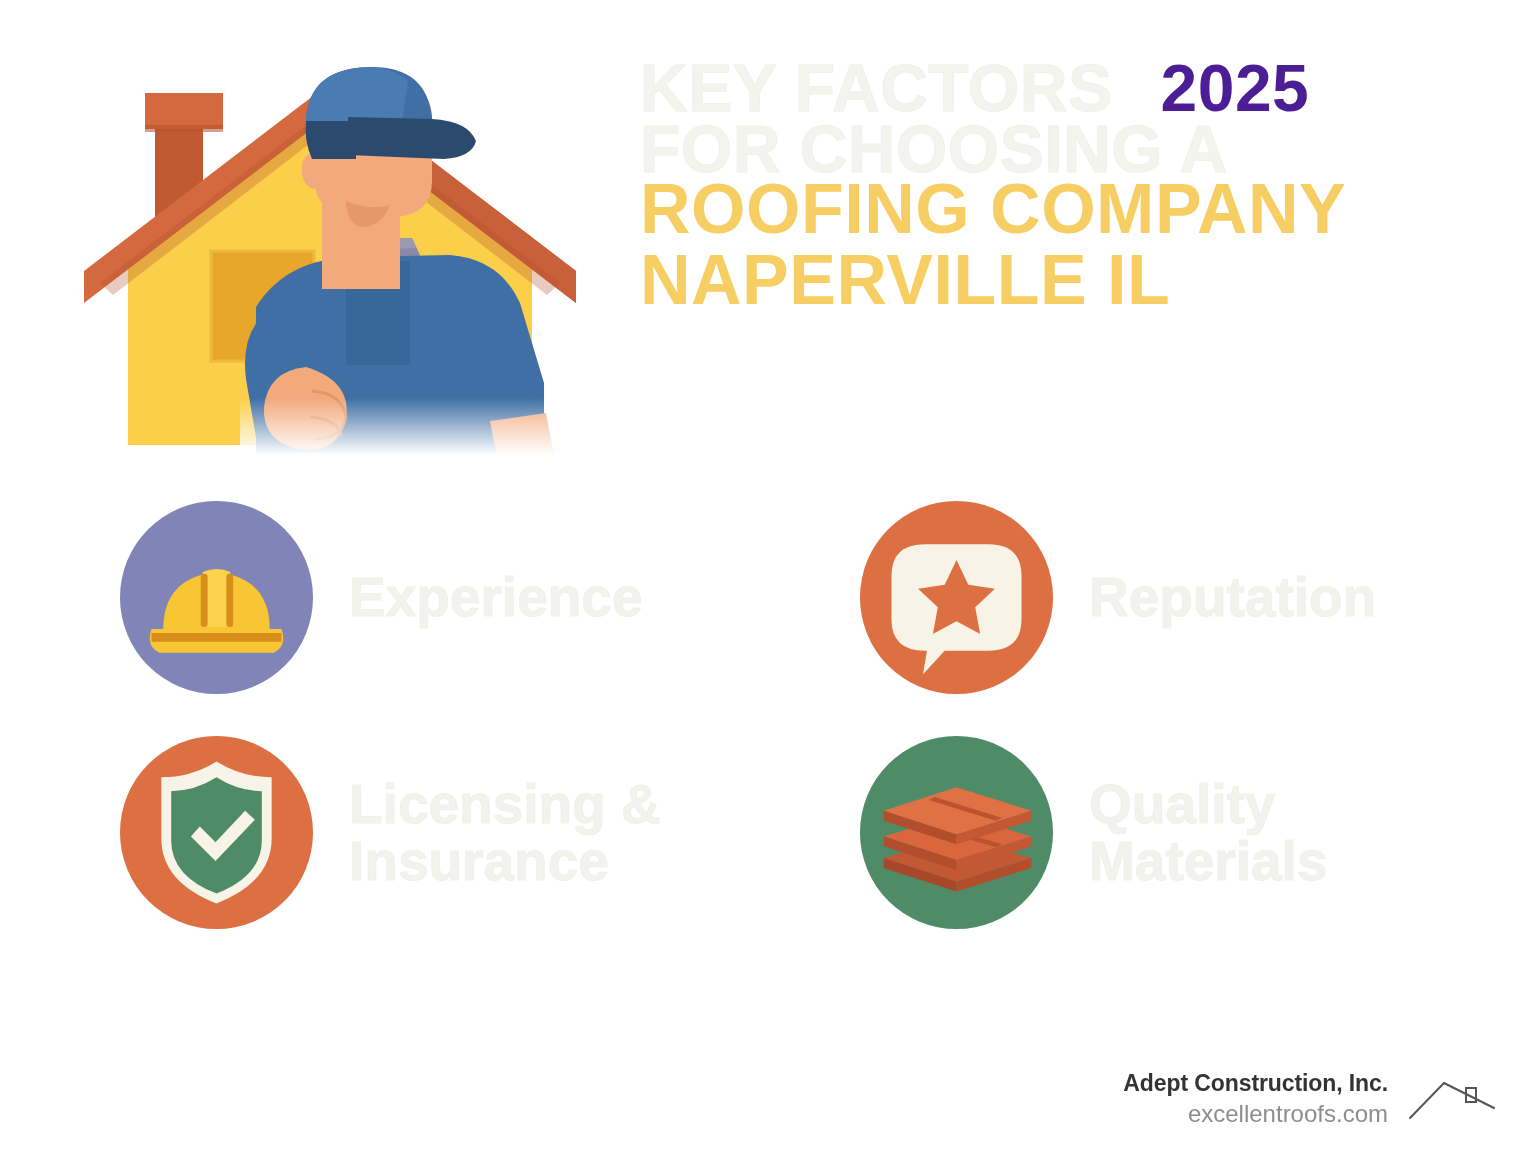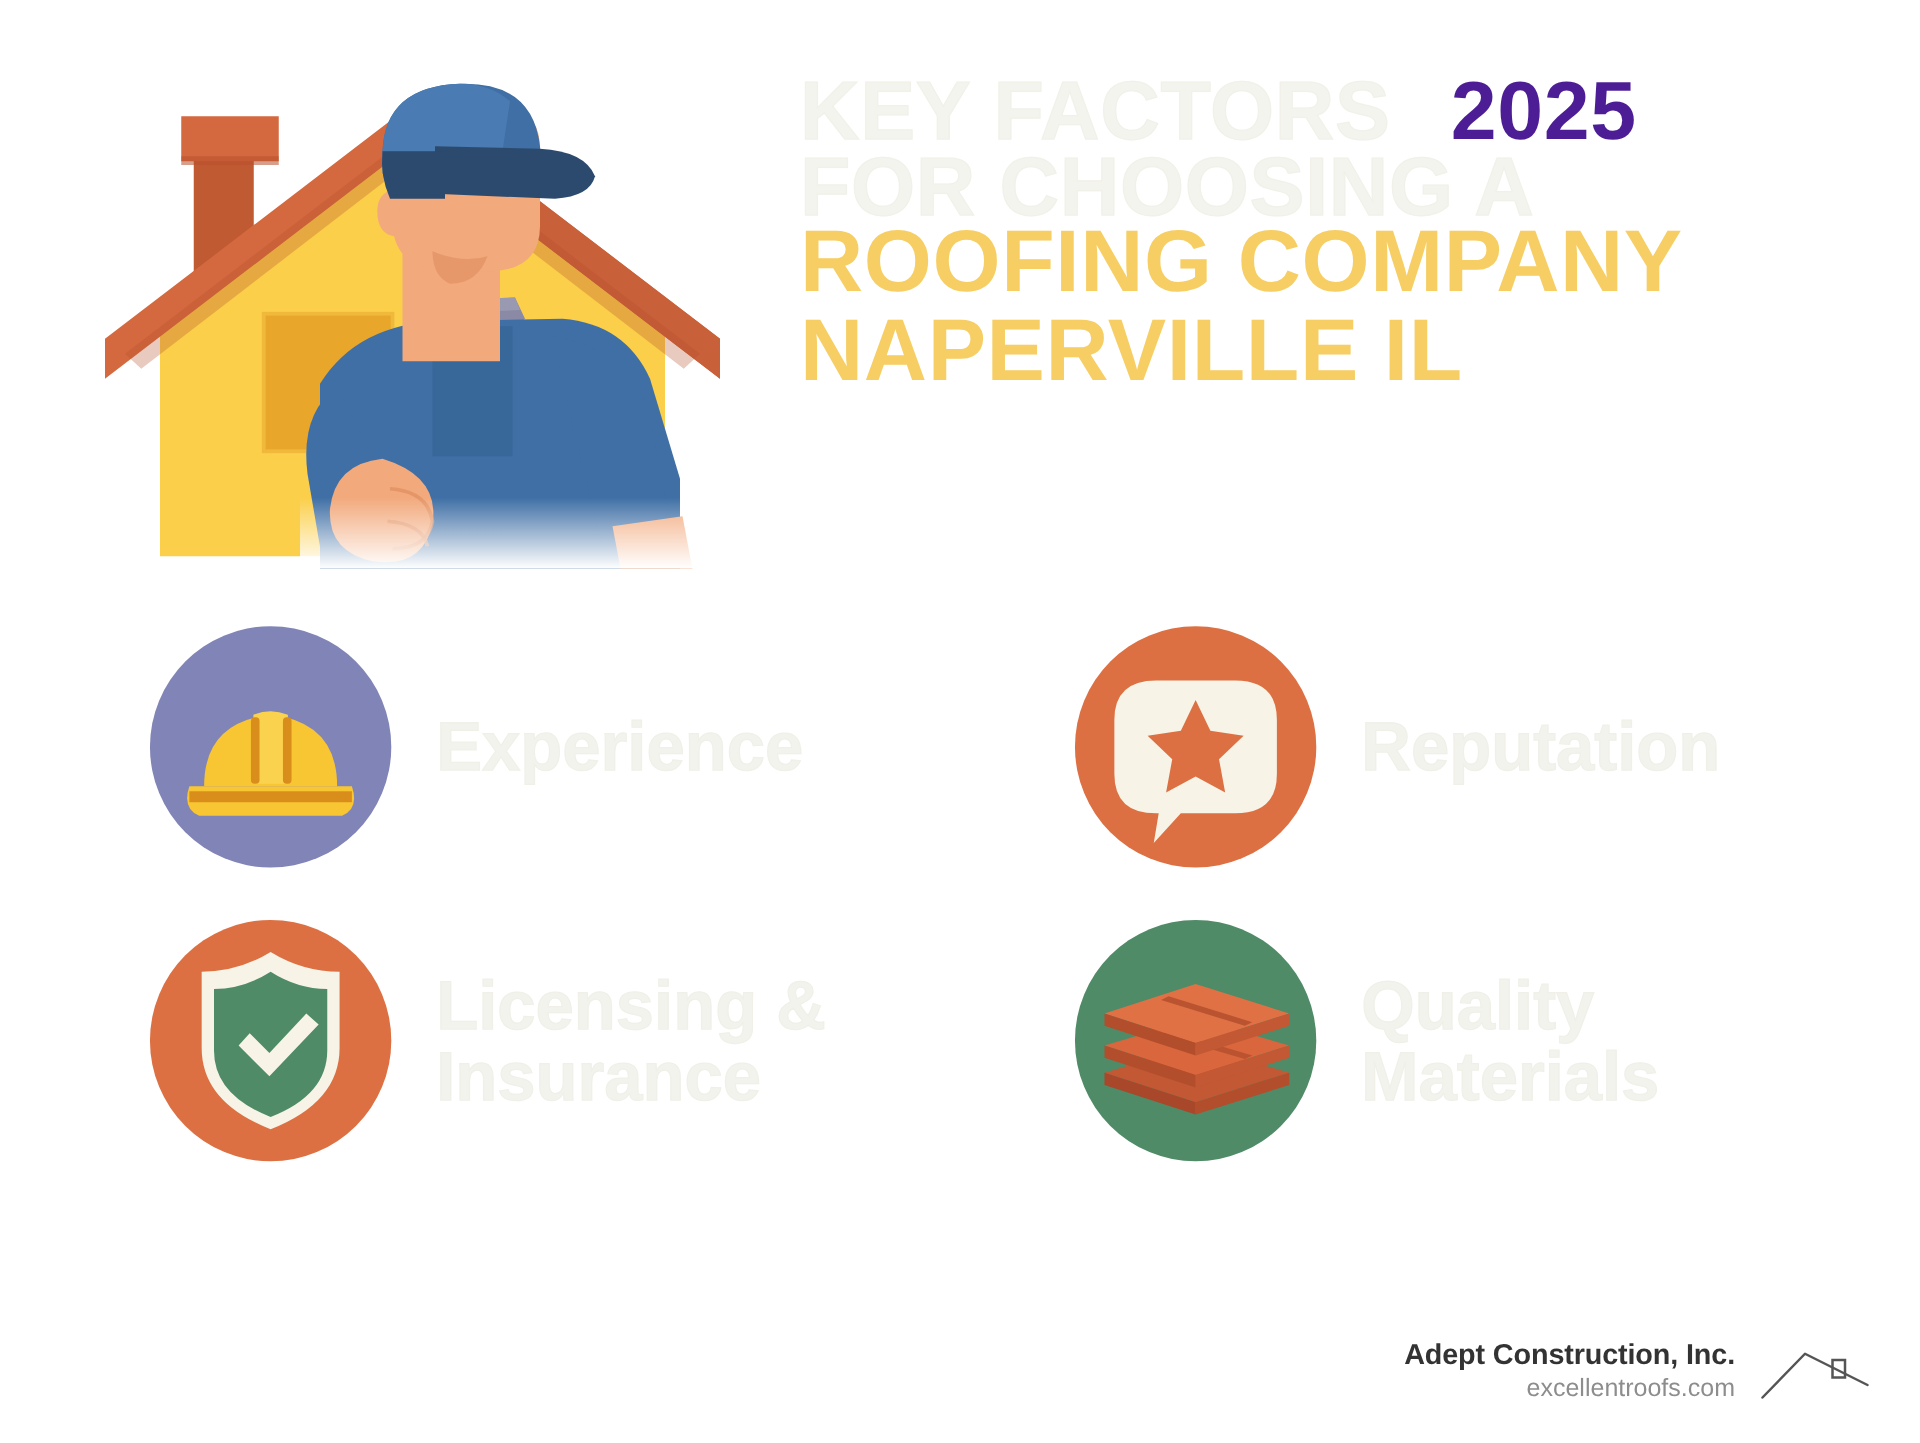--- a/index.html
+++ b/index.html
@@ -98,33 +98,34 @@
     -webkit-text-stroke: 1px #f0f0e9;
     white-space: pre-line;
   }
 
   
   #branding {
     position: absolute;
     right: 36px;
     bottom: 26px;
     display: flex;
+    align-items: center;
   }
   #brand-text {
     text-align: right;
     margin-right: 16px;
   }
   #brand-name {
     font-size: 23px;
     font-weight: bold;
     color: #333333;
     letter-spacing: -0.1px;
   }
   #brand-url {
-    font-size: 20px;
+    font-size: 24px;
     color: #8d8d8d;
     margin-top: 3px;
   }
   #brand-logo { width: 96px; height: 58px; }
 </style>
 </head>
 <body>
 
 <div id="canvas">
 

